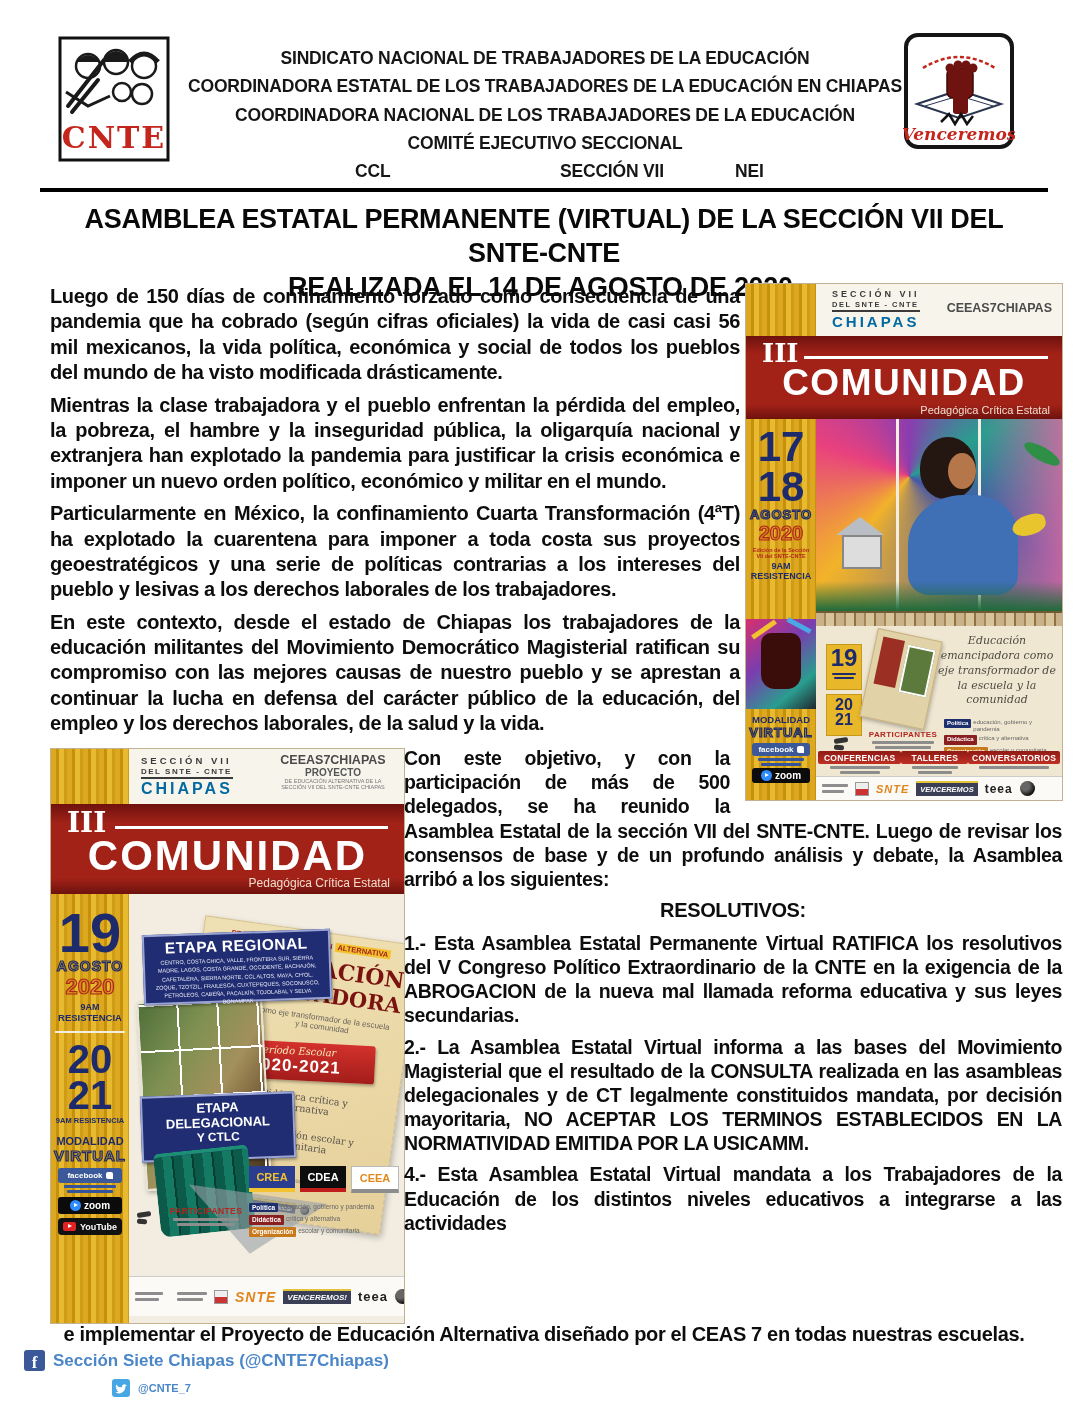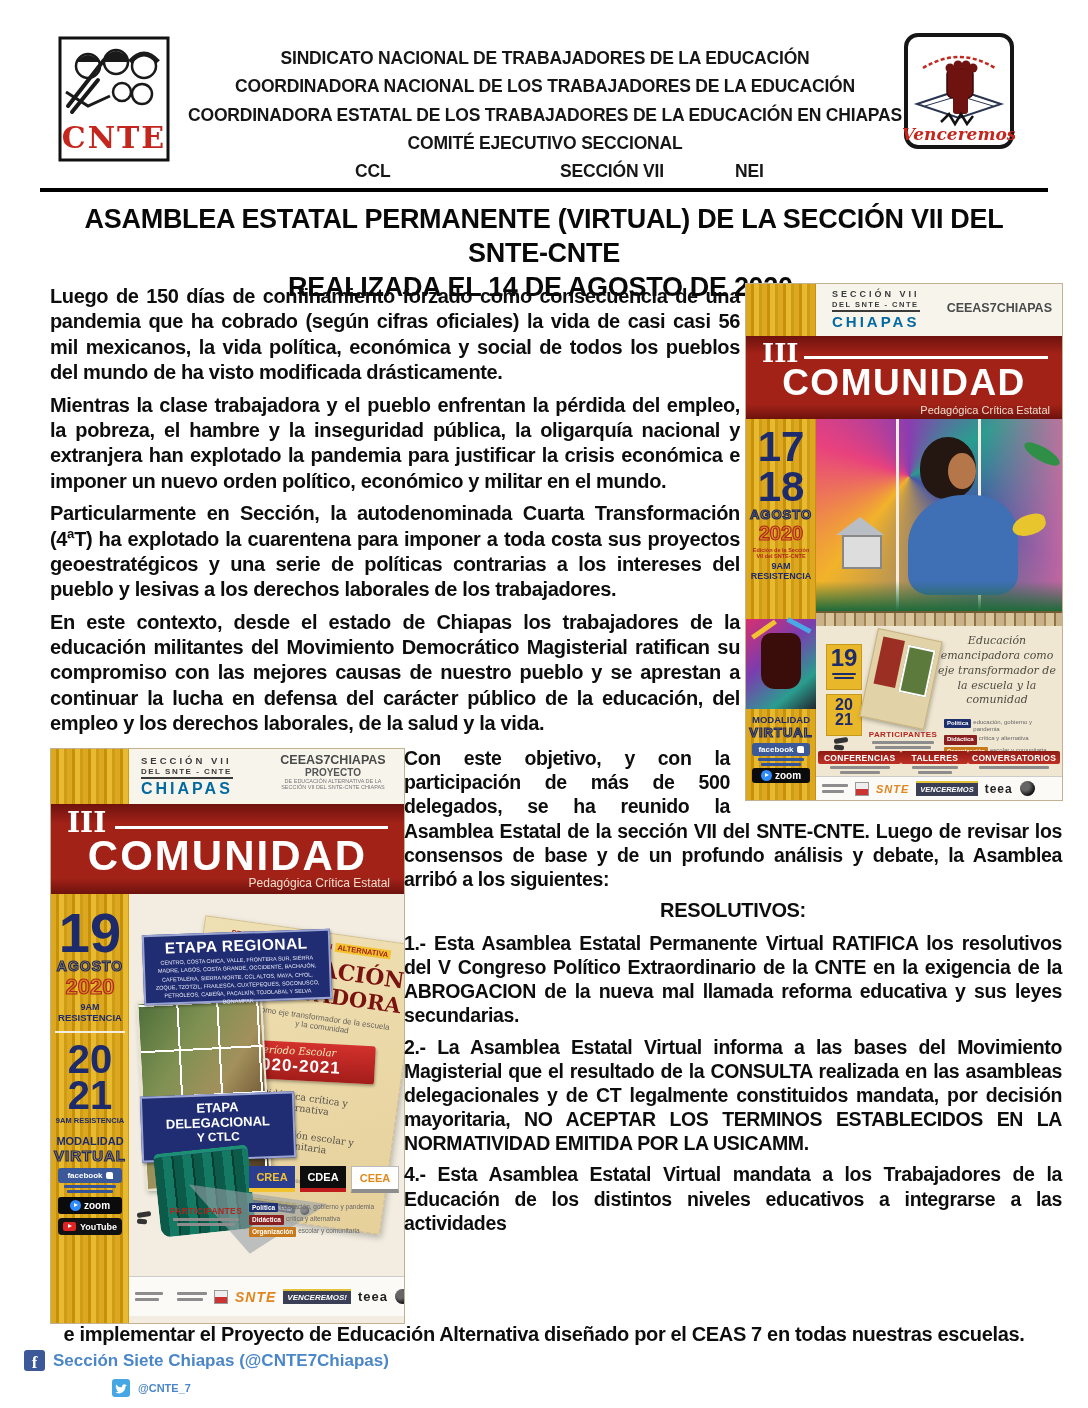--- a/index.html
+++ b/index.html
@@ -122,22 +122,22 @@
       <circle cx="64" cy="56" r="9" fill="#fff" stroke="#1a1a1a" stroke-width="2.5"></circle>
       <circle cx="84" cy="58" r="10" fill="#fff" stroke="#1a1a1a" stroke-width="2.5"></circle>
       <path d="M10,70 L46,24 M14,76 L40,44" stroke="#1a1a1a" stroke-width="4" stroke-linecap="round"></path>
       <path d="M8,56 L30,70 L52,60" fill="none" stroke="#1a1a1a" stroke-width="3"></path>
       <text x="56" y="112" text-anchor="middle" font-family="DejaVu Serif" font-weight="bold" font-size="30" letter-spacing="2" fill="#c4261d">CNTE</text>
     </svg>
   </div>
 
   <div class="abs org">
     <div>SINDICATO NACIONAL DE TRABAJADORES DE LA EDUCACIÓN</div>
+    <div>COORDINADORA ESTATAL DE LOS TRABAJADORES DE LA EDUCACIÓN EN CHIAPAS</div>
     <div>COORDINADORA NACIONAL DE LOS TRABAJADORES DE LA EDUCACIÓN</div>
-    <div>COORDINADORA ESTATAL DE LOS TRABAJADORES DE LA EDUCACIÓN EN CHIAPAS</div>
     <div>COMITÉ EJECUTIVO SECCIONAL</div>
     <div class="r5">
       <span style="left:180px">CCL</span>
       <span style="left:385px">SECCIÓN VII</span>
       <span style="left:560px">NEI</span>
     </div>
   </div>
 
   <div class="abs" style="left:903px;top:32px;width:112px;height:118px">
     <svg width="112" height="118" viewBox="0 0 112 118">
@@ -159,21 +159,21 @@
   <div class="abs divider"></div>
 
   <div class="abs title">
     <div>ASAMBLEA ESTATAL PERMANENTE (VIRTUAL) DE LA SECCIÓN VII DEL SNTE-CNTE</div>
     <div>REALIZADA EL 14 DE AGOSTO DE 2020.</div>
   </div>
 
   <div class="abs doc paras">
     <p>Luego de 150 días de confinamiento forzado como consecuencia de una pandemia que ha cobrado (según cifras oficiales) la vida de casi casi 56 mil mexicanos, la vida política, económica y social de todos los pueblos del mundo de ha visto modificada drásticamente.</p>
     <p>Mientras la clase trabajadora y el pueblo enfrentan la pérdida del empleo, la pobreza, el hambre y la inseguridad pública, la oligarquía nacional y extranjera han explotado la pandemia para justificar la crisis económica e imponer un nuevo orden político, económico y militar en el mundo.</p>
-    <p>Particularmente en Sección, la autodenominada Cuarta Transformación (4ªT) ha explotado la cuarentena para imponer a toda costa sus proyectos geoestratégicos y una serie de políticas contrarias a los intereses del pueblo y lesivas a los derechos laborales de los trabajadores.</p>
+    <p>Particularmente en México, la confinamiento Cuarta Transformación (4ªT) ha explotado la cuarentena para imponer a toda costa sus proyectos geoestratégicos y una serie de políticas contrarias a los intereses del pueblo y lesivas a los derechos laborales de los trabajadores.</p>
     <p>En este contexto, desde el estado de Chiapas los trabajadores de la educación militantes del Movimiento Democrático Magisterial ratifican su compromiso con las mejores causas de nuestro pueblo y se aprestan a continuar la lucha en defensa del carácter público de la educación, del empleo y los derechos laborales, de la salud y la vida.</p>
   </div>
 
   <div class="abs poster" style="left:745px;top:283px;width:316px;height:516px">
     <div class="abs wood" style="left:0;top:0;width:70px;height:52px"></div>
     <div class="abs" style="left:70px;top:0;width:246px;height:52px;background:#f7f4ec">
       <div class="abs" style="left:16px;top:5px">
         <div class="secl1">SECCIÓN VII</div>
         <div class="secl2">DEL SNTE - CNTE</div>
         <div class="secl3">CHIAPAS</div>

